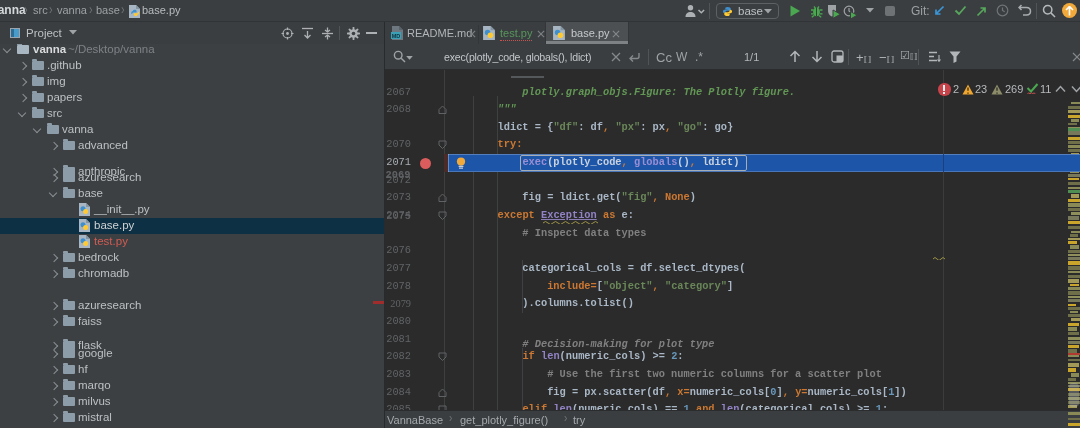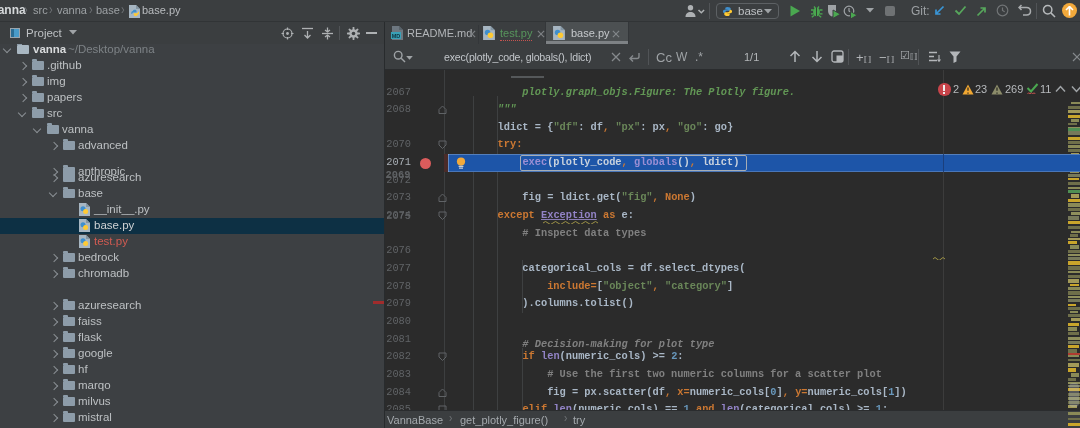--- a/index.html
+++ b/index.html
@@ -306,21 +306,21 @@
     <div class="tree-row" style="top:254px;">
         <div class="chev closed" style="left:51px;"></div>
         <div class="folder" style="left:63px;"></div>
         <span class="lbl" style="left:78px;">azuresearch</span>
       </div>
     <div class="tree-row" style="top:270px;">
         <div class="chev closed" style="left:51px;"></div>
         <div class="folder" style="left:63px;"></div>
         <span class="lbl" style="left:78px;">faiss</span>
       </div>
-    <div class="tree-row" style="top:286px;padding-left:38px;">
+    <div class="tree-row" style="top:294px;padding-left:38px;">
         <div class="chev closed" style="left:51px;"></div>
         <div class="folder" style="left:63px;"></div>
         <span class="lbl" style="left:78px;">flask</span>
       </div>
     <div class="tree-row" style="top:302px;">
         <div class="chev closed" style="left:51px;"></div>
         <div class="folder" style="left:63px;"></div>
         <span class="lbl" style="left:78px;">google</span>
       </div>
     <div class="tree-row" style="top:318px;">
@@ -428,21 +428,21 @@
     <div class="mono abs" style="left:0;top:48.8px;width:26px;height:17.65px;line-height:17.65px;text-align:center;color:#606366;font-weight:bold;margin-top:48px;">2069</div>
     <div class="mono abs" style="left:0;top:66.4px;width:26px;height:17.65px;line-height:17.65px;text-align:right;color:#606366;font-weight:normal;">2070</div>
     <div class="mono abs" style="left:0;top:84.1px;width:26px;height:17.65px;line-height:17.65px;text-align:right;color:#a8aeb4;font-weight:normal;">2071</div>
     <div class="mono abs" style="left:0;top:101.8px;width:26px;height:17.65px;line-height:17.65px;text-align:right;color:#606366;font-weight:normal;">2072</div>
     <div class="mono abs" style="left:0;top:119.4px;width:26px;height:17.65px;line-height:17.65px;text-align:right;color:#606366;font-weight:normal;">2073</div>
     <div class="mono abs" style="left:0;top:137.0px;width:26px;height:17.65px;line-height:17.65px;text-align:right;color:#606366;font-weight:normal;">2074</div>
     <div class="mono abs" style="left:0;top:138px;width:26px;height:17.65px;line-height:17.65px;text-align:right;color:#606366;font-weight:normal;">2075</div>
     <div class="mono abs" style="left:0;top:172.3px;width:26px;height:17.65px;line-height:17.65px;text-align:right;color:#606366;font-weight:normal;">2076</div>
     <div class="mono abs" style="left:0;top:190.0px;width:26px;height:17.65px;line-height:17.65px;text-align:right;color:#606366;font-weight:normal;">2077</div>
     <div class="mono abs" style="left:0;top:207.6px;width:26px;height:17.65px;line-height:17.65px;text-align:right;color:#606366;font-weight:normal;">2078</div>
-    <div class="mono abs" style="left:0;top:225.3px;width:26px;height:17.65px;line-height:17.65px;text-align:right;color:#606366;font-weight:normal;">2079</div>
+    <div class="mono abs" style="left:0;top:225.3px;width:26px;height:17.65px;line-height:17.65px;text-align:right;color:#606366;font-weight:normal;font-family:Liberation Serif, serif;">2079</div>
     <div class="mono abs" style="left:0;top:242.9px;width:26px;height:17.65px;line-height:17.65px;text-align:right;color:#606366;font-weight:normal;">2080</div>
     <div class="mono abs" style="left:0;top:260.6px;width:26px;height:17.65px;line-height:17.65px;text-align:right;color:#606366;font-weight:normal;">2081</div>
     <div class="mono abs" style="left:0;top:278.2px;width:26px;height:17.65px;line-height:17.65px;text-align:right;color:#606366;font-weight:normal;">2082</div>
     <div class="mono abs" style="left:0;top:295.9px;width:26px;height:17.65px;line-height:17.65px;text-align:right;color:#606366;font-weight:normal;">2083</div>
     <div class="mono abs" style="left:0;top:313.5px;width:26px;height:17.65px;line-height:17.65px;text-align:right;color:#606366;font-weight:normal;">2084</div>
     <div class="mono abs" style="left:0;top:331.2px;width:26px;height:17.65px;line-height:17.65px;text-align:right;color:#606366;font-weight:normal;">2085</div>
     <svg class="abs" style="left:53px;top:35.1px;" width="9" height="10" viewBox="0 0 9 10">
         <path d="M4.5 1 L8 4.5 v4 h-7 v-4 z" fill="none" stroke="#606366" stroke-width="1"></path>
       </svg>
     <svg class="abs" style="left:53px;top:70.4px;" width="9" height="10" viewBox="0 0 9 10">

